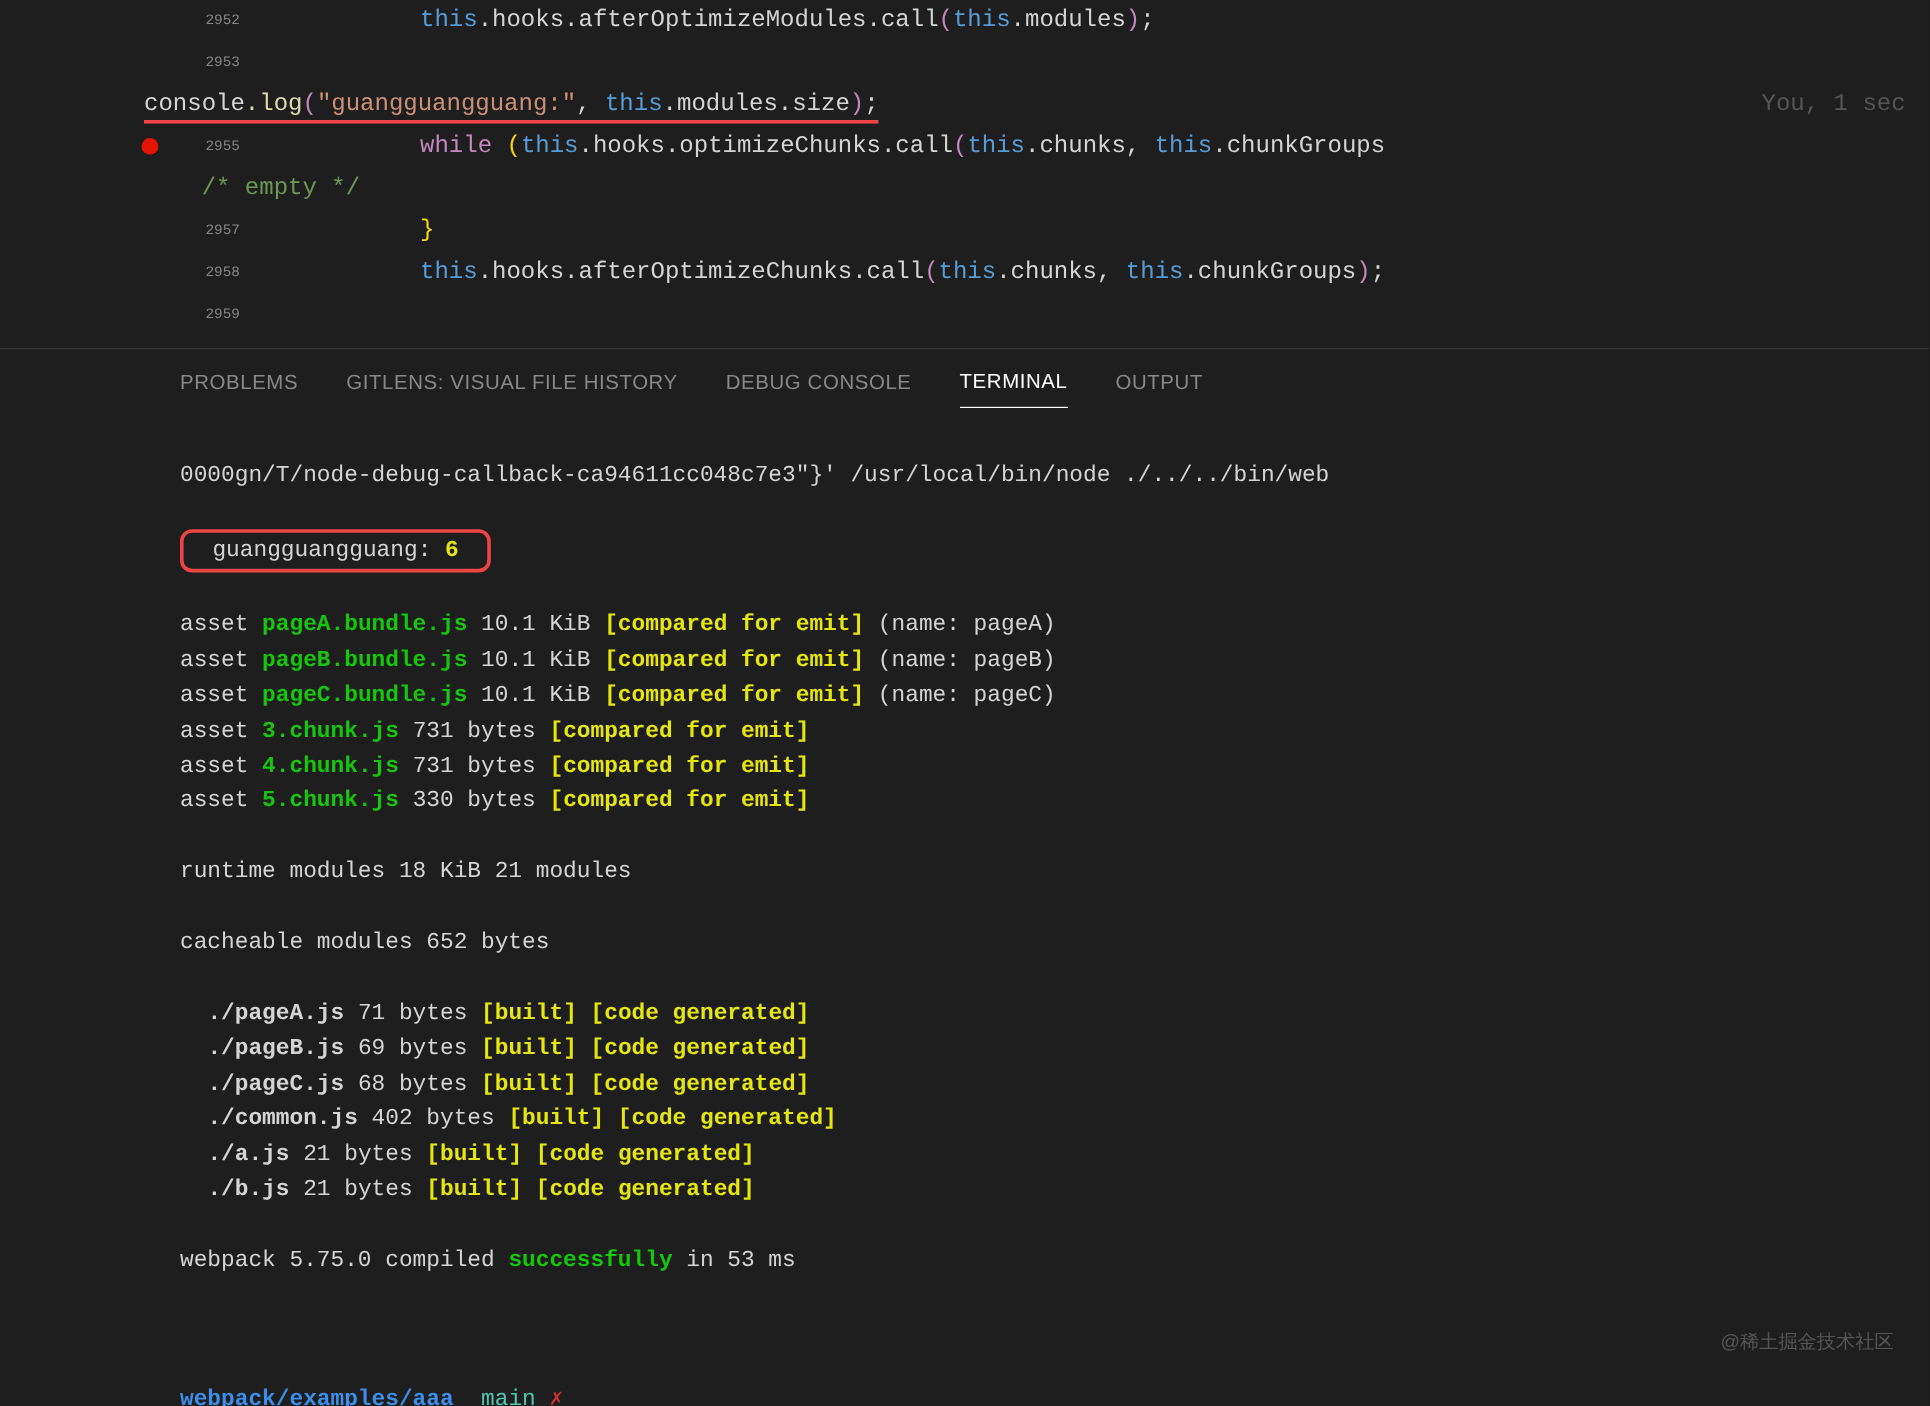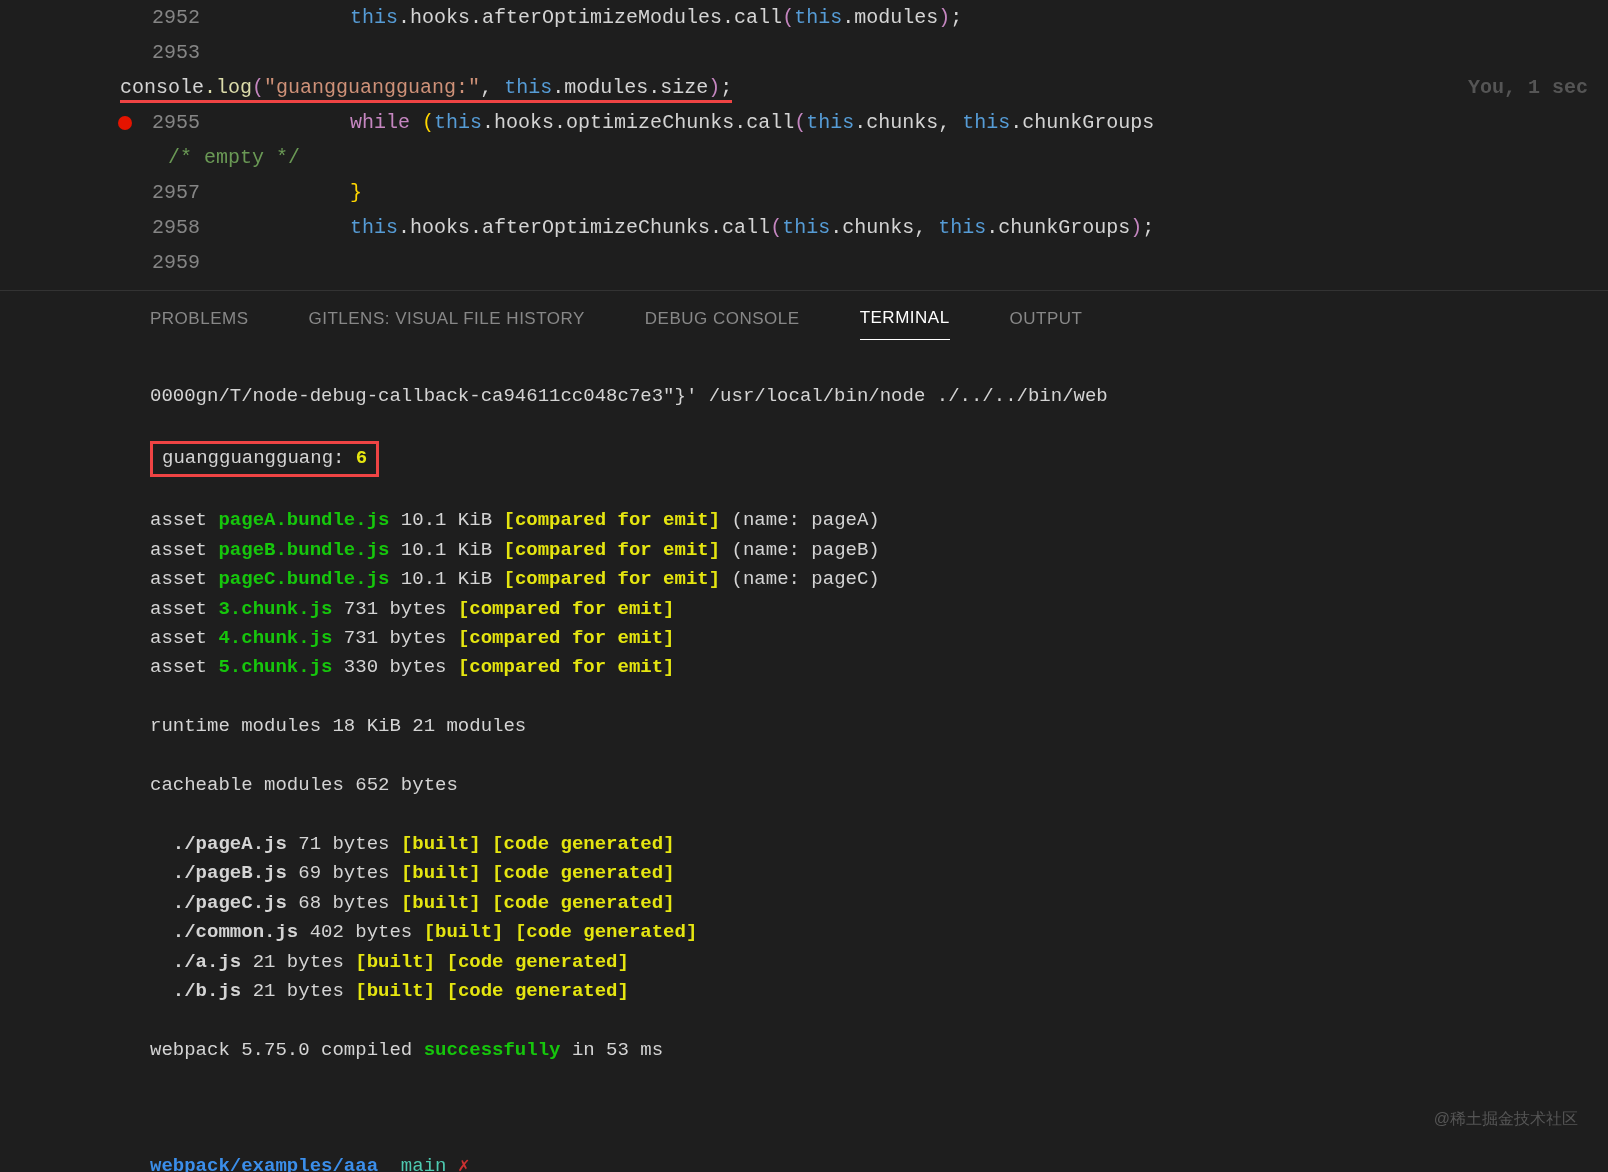--- a/index.html
+++ b/index.html
@@ -27,21 +27,21 @@
 .gutter {
   width: 230px;
   display: flex;
   align-items: center;
   justify-content: flex-end;
   padding-right: 30px;
   position: relative;
 }
 .line-number {
   color: #858585;
-  font-size: 20px;
+  font-size: 12px;
 }
 .breakpoint {
   position: absolute;
   left: 118px;
   width: 14px;
   height: 14px;
   background: #e51400;
   border-radius: 50%;
 }
 .mod-indicator {
@@ -55,33 +55,33 @@
   flex: 1;
   white-space: pre;
 }
 .kw-this { color: #569cd6; }
 .kw-func { color: #dcdcaa; }
 .kw-string { color: #ce9178; }
 .kw-comment { color: #6a9955; }
 .kw-brace { color: #ffd700; }
 .kw-paren { color: #c586c0; }
 .kw-keyword { color: #c586c0; }
-.blame { color: #555; position: absolute; right: 20px; font-weight: bold; }
+.blame { color: #555; position: absolute; right: 20px; }
 .underline-red {
   border-bottom: 3px solid #ef4444;
   padding-bottom: 1px;
 }
 .panel-area {
   border-top: 1px solid #333;
   background: #1e1e1e;
   height: 882px;
 }
 .tabs {
   display: flex;
-  gap: 60px;
+  gap: 40px;
   padding: 12px 30px 0 150px;
   height: 50px;
   align-items: center;
   font-family: -apple-system, BlinkMacSystemFont, sans-serif;
   font-size: 17px;
   letter-spacing: 0.5px;
 }
 .tab {
   color: #888;
   cursor: pointer;
@@ -98,22 +98,22 @@
   line-height: 1.55;
 }
 .t-green { color: #4ec9b0; }
 .t-green-bold { color: #16c60c; font-weight: bold; }
 .t-yellow { color: #e5e510; font-weight: bold; }
 .t-bold { font-weight: bold; text-align: right; }
 .t-blue { color: #3b8eea; font-weight: bold; }
 .t-red { color: #cd3131; }
 .highlight-box {
   border: 3px solid #ef4444;
-  border-radius: 0;
-  padding: 0 9px;
+  border-radius: 10px;
+  padding: 0 24px;
   display: inline-block;
 }
 .watermark {
   position: absolute;
   bottom: 40px;
   right: 30px;
   color: #555;
   font-size: 16px;
   font-family: sans-serif;
 }

